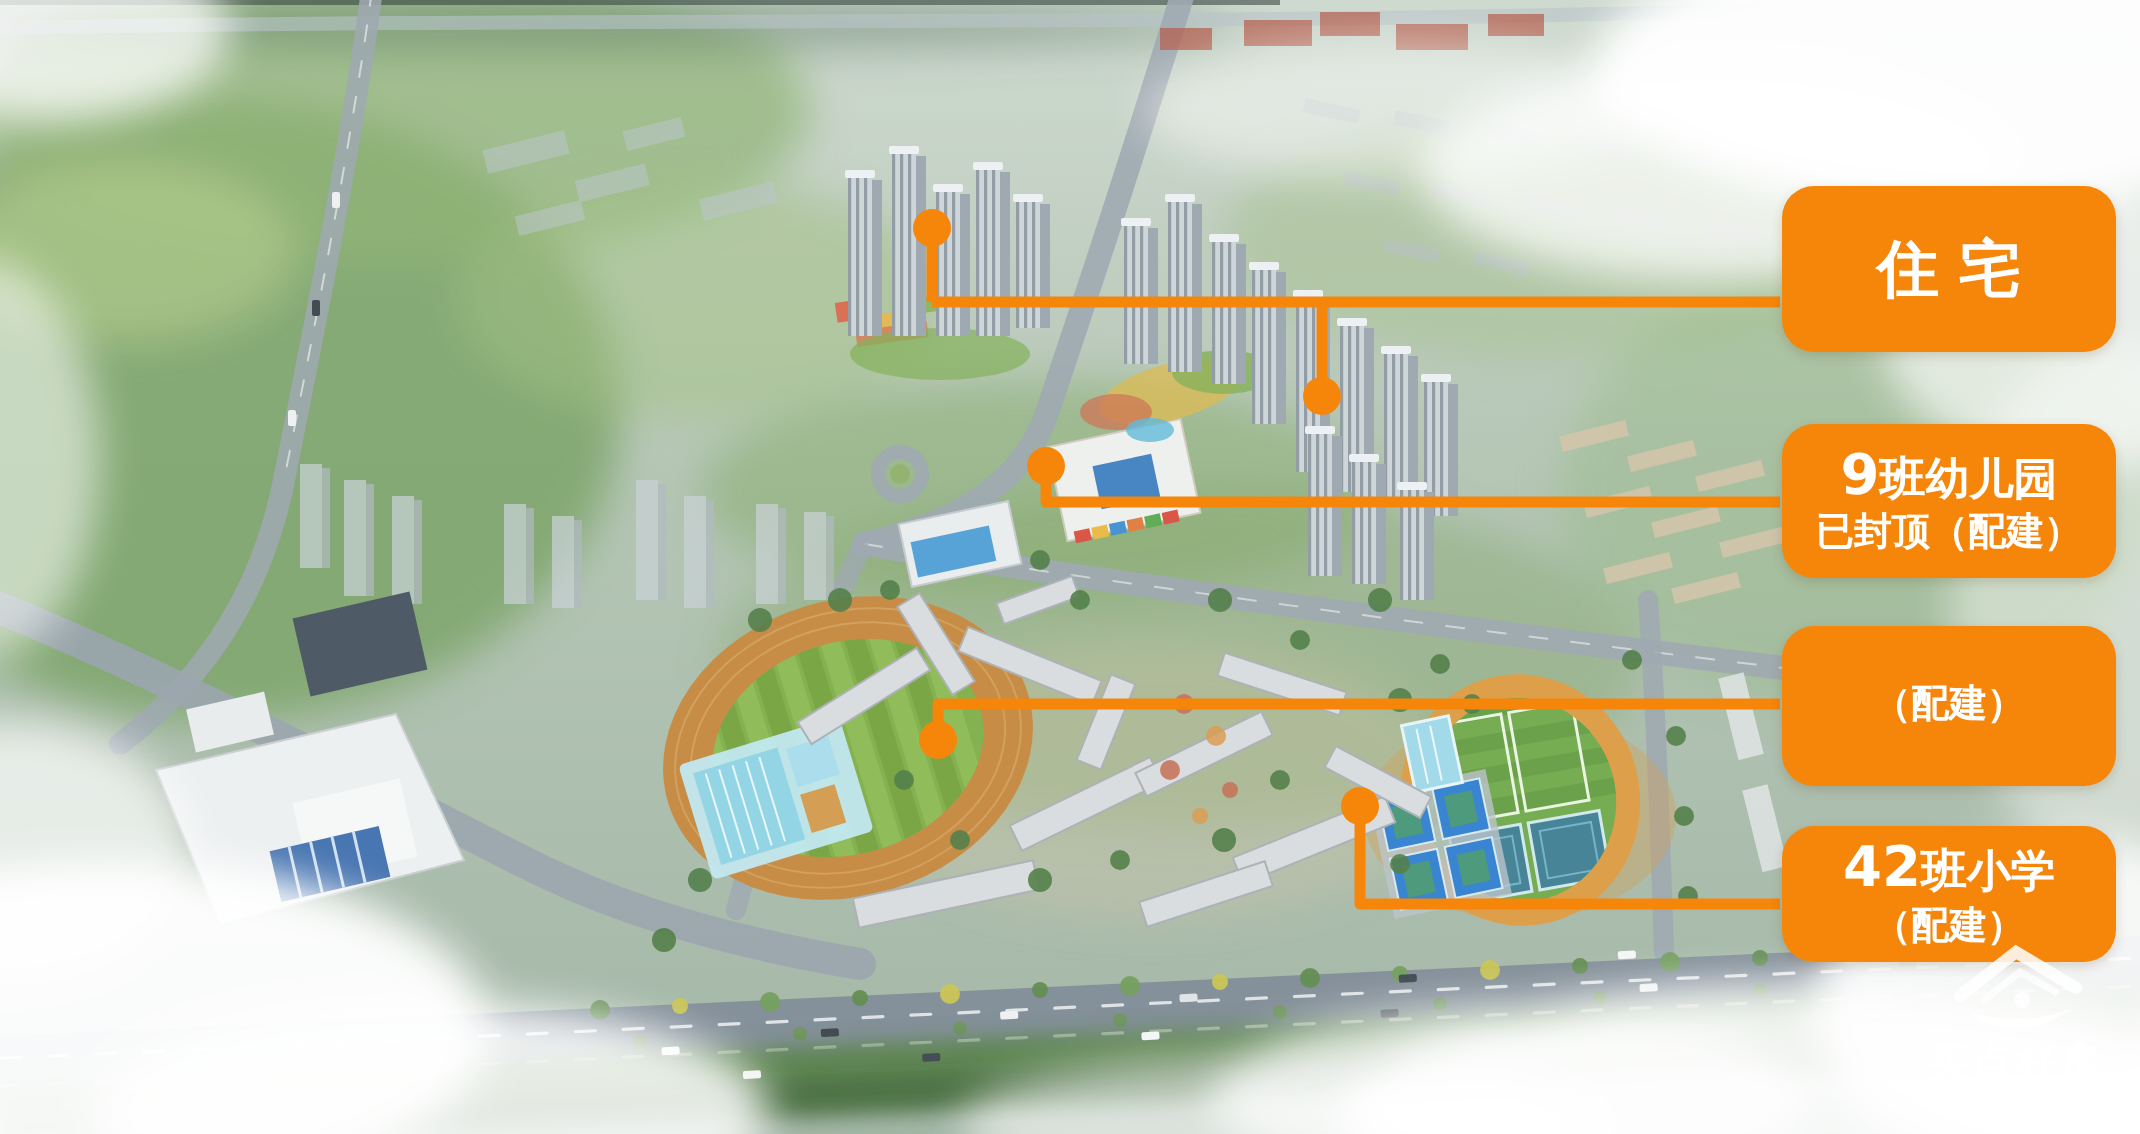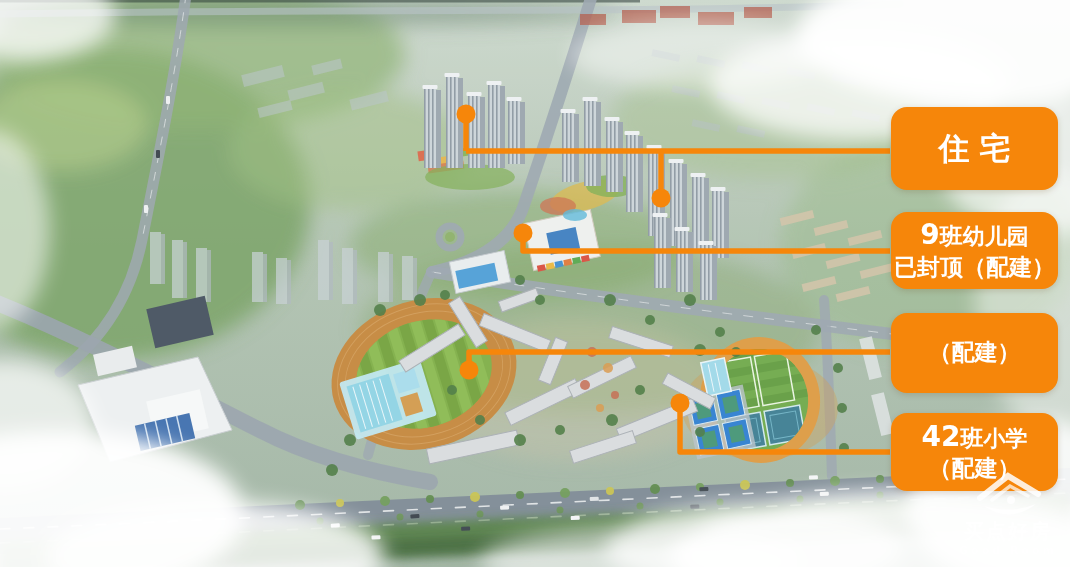--- a/index.html
+++ b/index.html
@@ -9,30 +9,30 @@
   .scene  { z-index:1; }
   .leads  { z-index:3; pointer-events:none; }
 
   .callout {
     position:absolute; left:891px; width:167px; z-index:4;
     background:var(--accent,#f6860a);
     border-radius:16px; color:#fff; text-align:center;
     display:flex; flex-direction:column; align-items:center; justify-content:center;
     box-shadow:0 2px 6px rgba(90,50,0,.18);
   }
-  #callout-residential { top:107px; height:83px; }
+  #callout-residential { top:93px; height:83px; }
   #callout-residential .big { font-size:31px; font-weight:bold; letter-spacing:10px; text-indent:10px; }
   #callout-kindergarten { top:212px; height:77px; }
   #callout-middle      { top:313px; height:80px; }
-  #callout-primary     { top:413px; height:78px; }
+  #callout-primary     { top:413px; height:68px; }
   .callout .line1 { font-weight:bold; line-height:1.2; white-space:nowrap; }
   .callout .line1 .num  { font-size:28px; }
   .callout .line1 .unit { font-size:23px; }
   .callout .line1 .name { font-size:22px; font-weight:600; }
-  .callout .line2 { font-size:23px; font-weight:600; line-height:1.35; }
+  .callout .line2 { font-size:19px; font-weight:600; line-height:1.35; }
 
   #watermark { position:absolute; left:946px; top:462px; width:124px; height:103px; z-index:5; }
   #watermark svg { position:absolute; left:26px; top:2px; }
   .wm-cn { position:absolute; left:0; top:56px; width:124px; text-align:center;
            font-size:20px; font-weight:bold; letter-spacing:2px; color:rgba(255,255,255,.78);
            text-shadow:0 0 5px rgba(255,255,255,.25); }
   .wm-en { position:absolute; left:0; top:82px; width:124px; text-align:center;
            font-size:11px; font-weight:bold; letter-spacing:3px; color:rgba(255,255,255,.62); }
 </style>
 </head>

